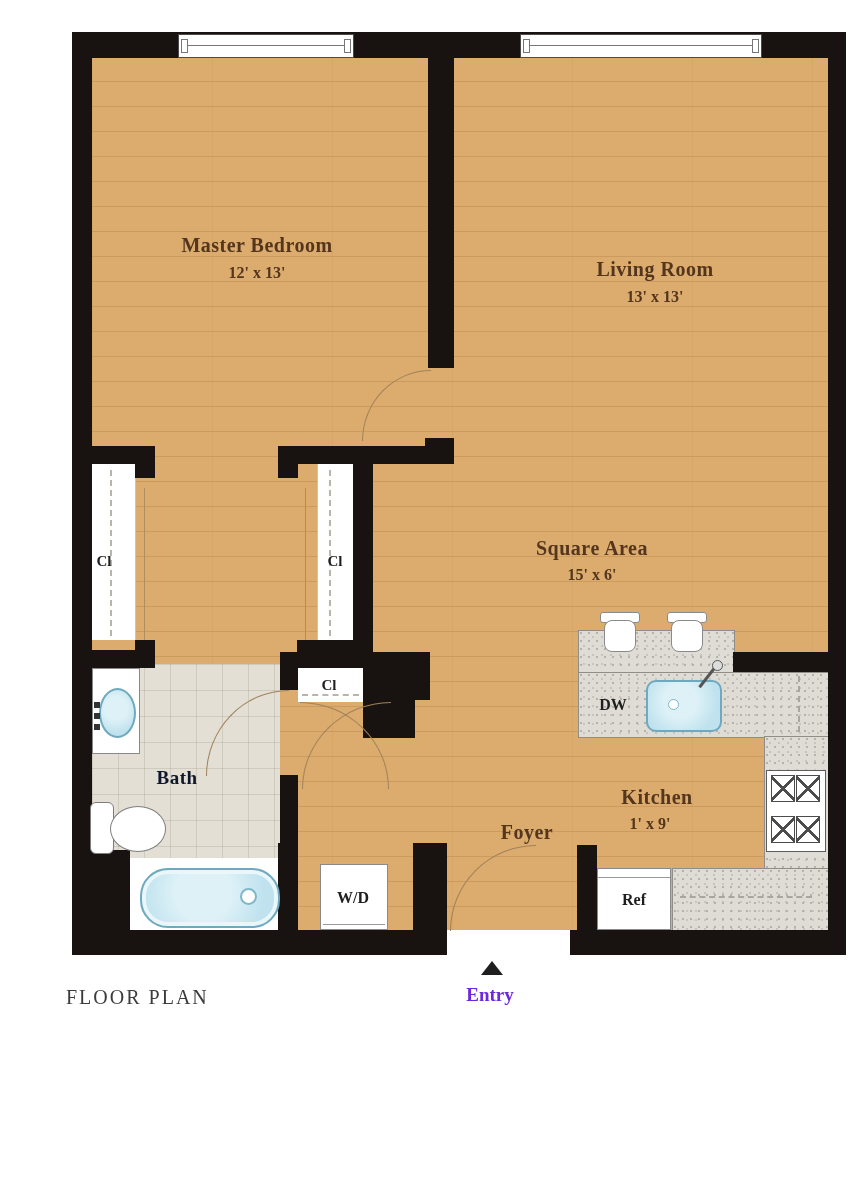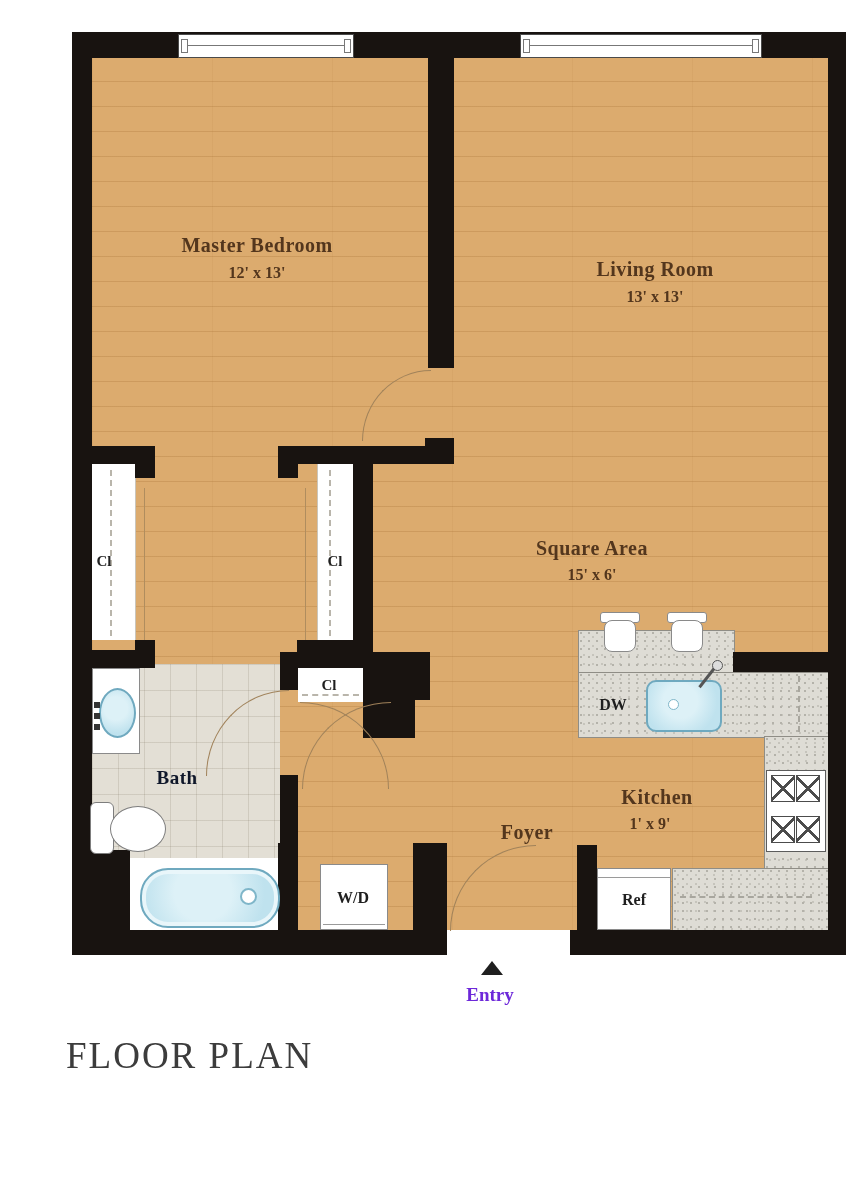--- a/index.html
+++ b/index.html
@@ -50,21 +50,21 @@
   .ellipse{border-radius:50%;}
   .bluefix{background:radial-gradient(circle at 45% 40%, #ddf1f7 0 35%, var(--blue) 75%);
            border:2px solid var(--blue-edge);}
   .burner{position:absolute;width:22px;height:25px;border:1.5px solid #4c4c4c;background:
      linear-gradient(45deg, rgba(0,0,0,0) 45%, #4c4c4c 45% 55%, rgba(0,0,0,0) 55%),
      linear-gradient(-45deg, rgba(0,0,0,0) 45%, #4c4c4c 45% 55%, rgba(0,0,0,0) 55%),#fff;}
   .dash-v{border-left:2px dashed #a8a69e;}
   .dash-h{border-top:2px dashed #a8a69e;}
   .tri{width:0;height:0;border-left:11px solid transparent;border-right:11px solid transparent;
        border-bottom:14px solid #1f1f1f;}
-  .floorplan-title{font-size:37px;letter-spacing:2px;color:#3c3c3c;margin-top:48px;}
+  .floorplan-title{font-size:20px;letter-spacing:2px;color:#3c3c3c;}
   .entry-lbl{font-size:19px;font-weight:700;color:#6d28d9;}
   .footer-title{position:absolute;left:0;width:864px;text-align:center;font-size:28px;color:#2c2c2c;}
   .footer-note{position:absolute;left:0;width:864px;text-align:center;font-size:15px;
                font-style:italic;font-weight:700;color:#2c2c2c;}
 </style>
 </head>
 <body>
 
 <div class="page">
 

